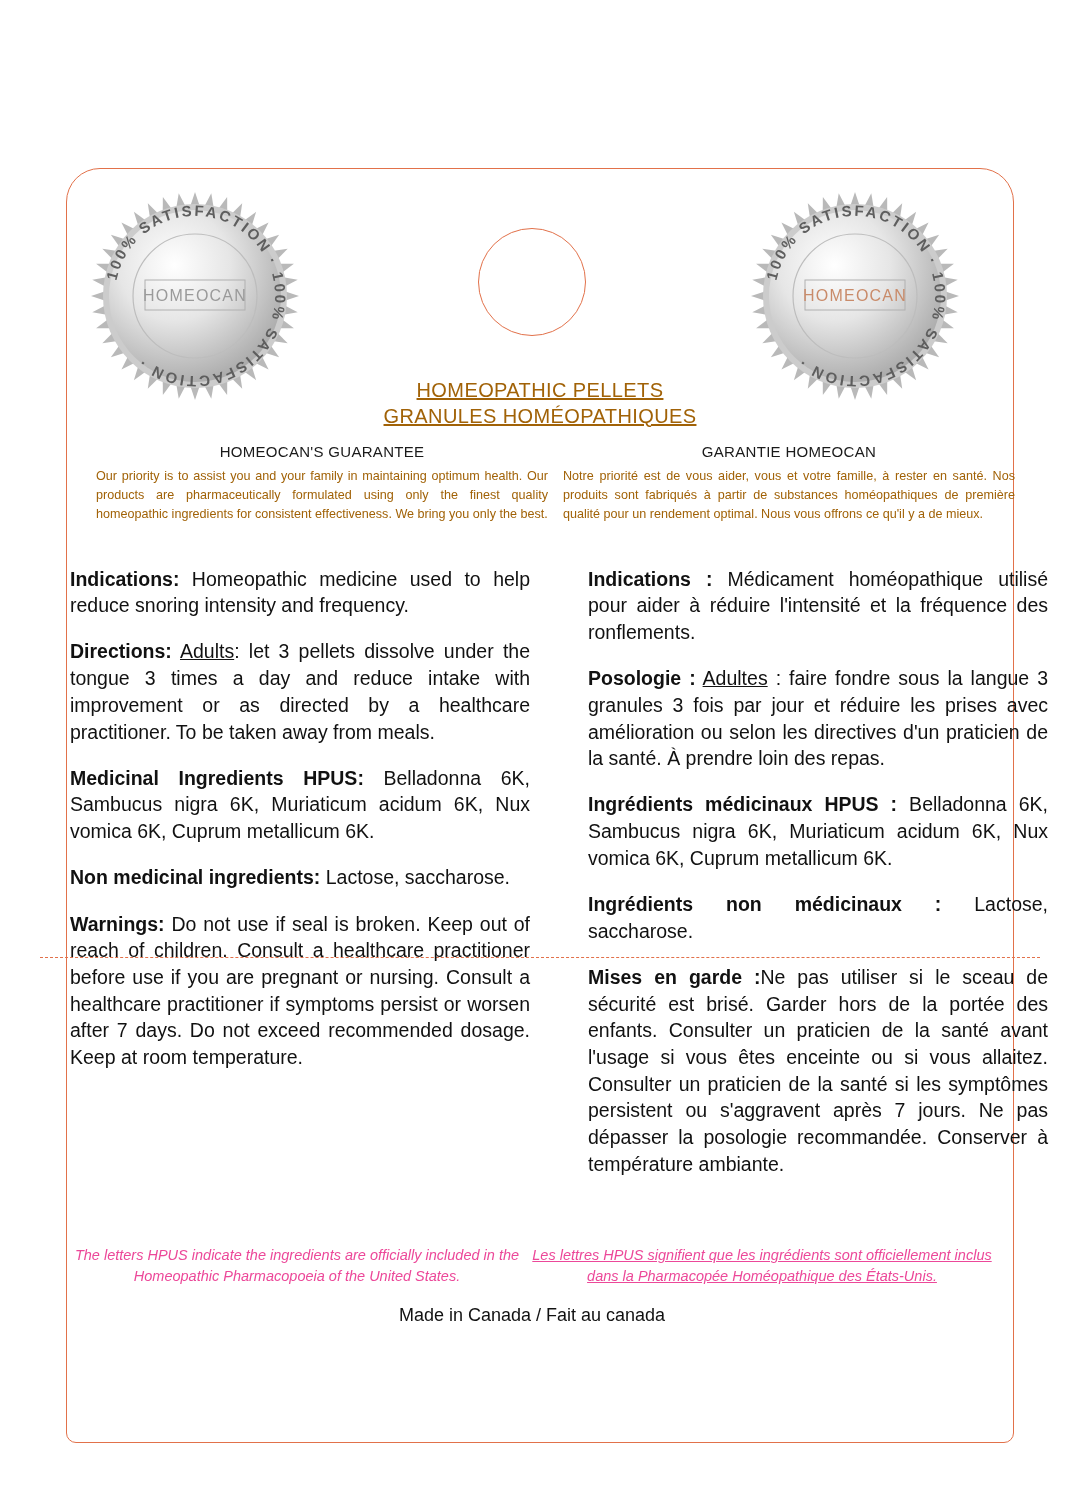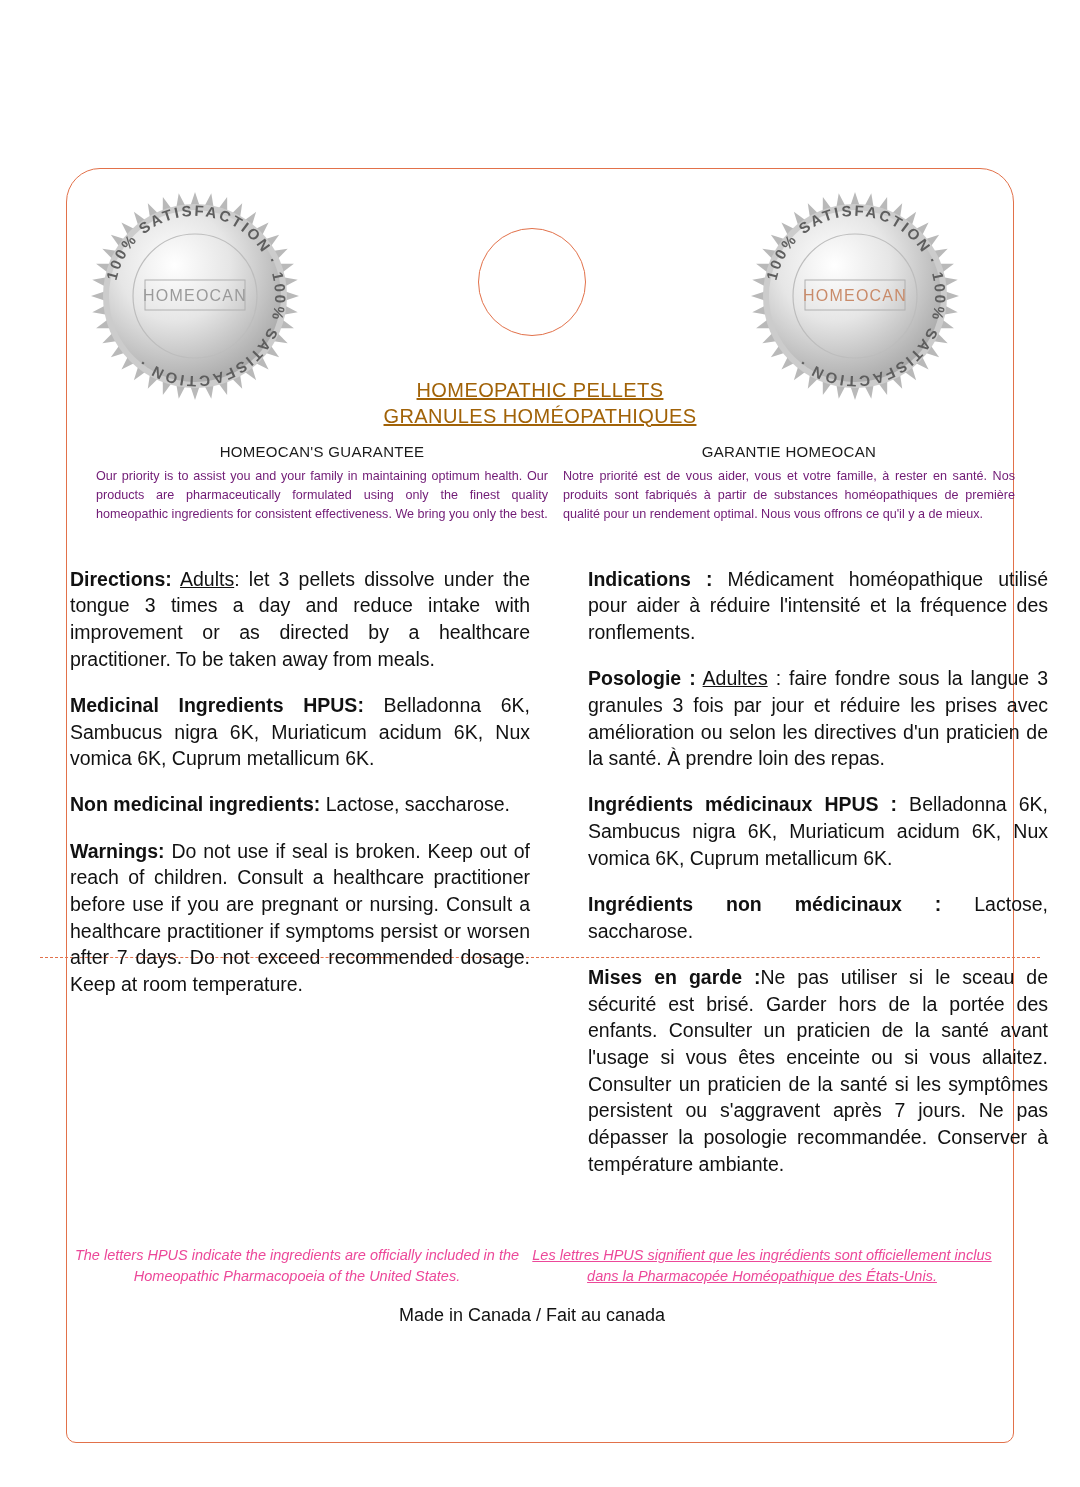--- a/index.html
+++ b/index.html
@@ -84,21 +84,21 @@
   .guarantee .g-title {
     text-align: center;
     font-size: 15px;
     letter-spacing: 0.3px;
     margin-bottom: 7px;
   }
   .guarantee .g-body {
     font-size: 12.6px;
     line-height: 1.5;
     text-align: justify;
-    color: #701a75;
+    color: #a16207;
   }
 
   
   .column {
     position: absolute;
     width: 460px;
   }
   #col-en { left: 70px; top: 546px; }
   #col-fr { left: 552px; top: 546px; margin-left: 36px; }
 
@@ -293,20 +293,23 @@
   <div class="g-body">Our priority is to assist you and your family in maintaining optimum health. Our products are pharmaceutically formulated using only the finest quality homeopathic ingredients for consistent effectiveness. We bring you only the best.</div>
 </div>
 
 <div class="guarantee" id="guarantee-fr">
   <div class="g-title">GARANTIE HOMEOCAN</div>
   <div class="g-body">Notre priorité est de vous aider, vous et votre famille, à rester en santé. Nos produits sont fabriqués à partir de substances homéopathiques de première qualité pour un rendement optimal. Nous vous offrons ce qu'il y a de mieux.</div>
 </div>
 
 <div class="column" id="col-en">
   <p class="para">
+    <span class="lead">Indications:</span><span> Homeopathic medicine used to help reduce snoring intensity and frequency.</span>
+  </p>
+  <p class="para">
     <span class="lead">Directions:</span>
     <span class="ul">Adults</span><span>: let 3 pellets dissolve under the tongue 3 times a day and reduce intake with improvement or as directed by a healthcare practitioner. To be taken away from meals.</span>
   </p>
   <p class="para">
     <span class="lead">Medicinal Ingredients HPUS:</span><span> Belladonna 6K, Sambucus nigra 6K, Muriaticum acidum 6K, Nux vomica 6K, Cuprum metallicum 6K.</span>
   </p>
   <p class="para">
     <span class="lead">Non medicinal ingredients:</span><span> Lactose, saccharose.</span>
   </p>
   <p class="para">

